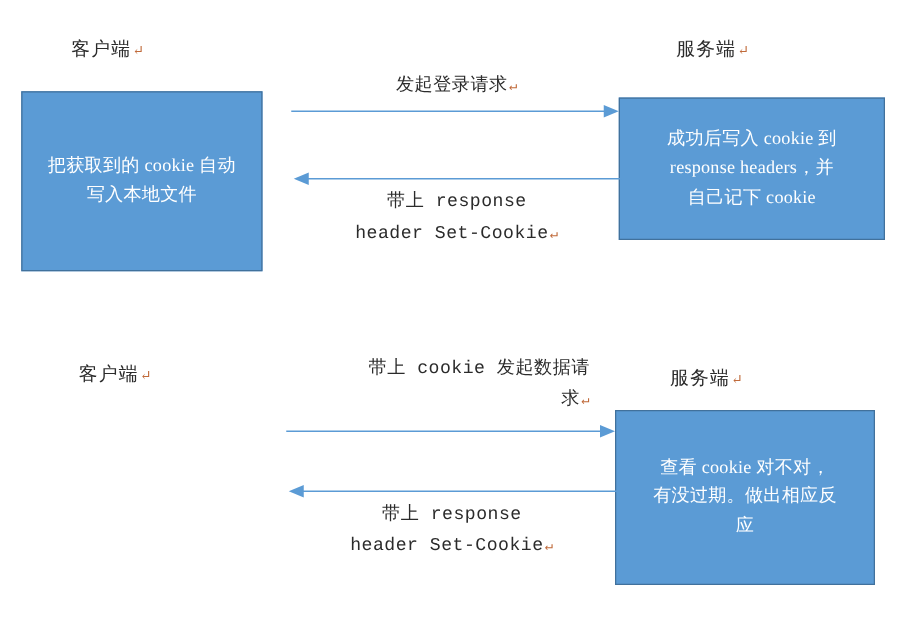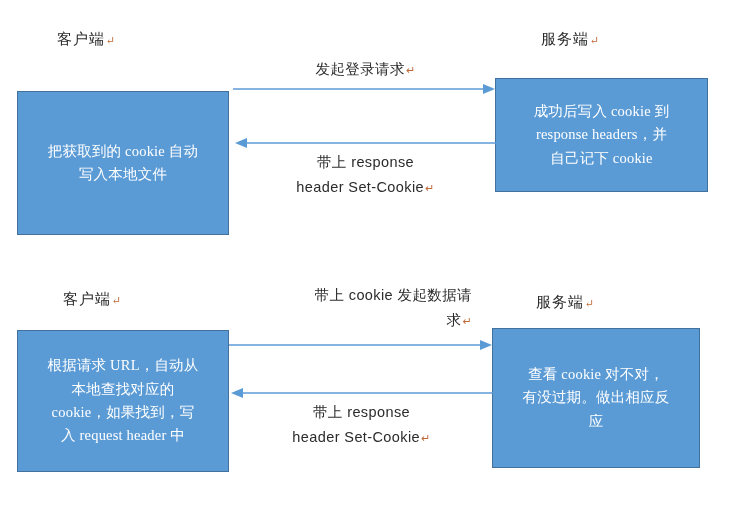--- a/index.html
+++ b/index.html
@@ -48,21 +48,21 @@
     font-size: 15px;
     color: #2b2b2b;
     text-align: left;
     white-space: nowrap;
     letter-spacing: 1px;
   }
 
   
   .edge-label {
     position: absolute;
-    font-family: Liberation Sans, sans-serif;
+    font-family: Liberation Mono, monospace;
     font-size: 14.5px;
     color: #2b2b2b;
     text-align: center;
     line-height: 1.75;
     white-space: pre-line;
     letter-spacing: 0.4px;
   }
 
   
   .connector {
@@ -84,21 +84,21 @@
 </style>
 </head>
 <body>
 
 <div id="canvas">
 
   <div class="heading" style="left:57px; top:30px; width:120px;"><span>客户端</span><span class="ret">↵</span></div>
 
   <div class="heading" style="left:541px; top:30px; width:120px;"><span>服务端</span><span class="ret">↵</span></div>
 
-  <div class="node" style="left:17px; top:73px; width:212px; height:144px;margin-top:18px;">
+  <div class="node" style="left:17px; top:73px; width:193px; height:144px;">
     <span class="node-text">把获取到的 cookie 自动
 写入本地文件</span>
   </div>
 
   <div class="node" style="left:495px; top:78px; width:213px; height:114px;">
     <span class="node-text">成功后写入 cookie 到
 response headers，并
 自己记下 cookie</span>
   </div>
 
@@ -118,26 +118,20 @@
     </svg>
   </div>
 
   <div class="edge-label" style="left:258px; top:150px; width:215px;"><span>带上 response
 header Set-Cookie</span><span class="ret">↵</span></div>
 
   <div class="heading" style="left:63px; top:290px; width:120px;"><span>客户端</span><span class="ret">↵</span></div>
 
   <div class="heading" style="left:536px; top:293px; width:120px;"><span>服务端</span><span class="ret">↵</span></div>
 
-  <div class="node" style="left:17px; top:330px; width:212px; height:142px;">
-    <span class="node-text">根据请求 URL，自动从
-本地查找对应的
-cookie，如果找到，写
-入 request header 中</span>
-  </div>
 
   <div class="node" style="left:492px; top:328px; width:208px; height:140px;">
     <span class="node-text">查看 cookie 对不对，
 有没过期。做出相应反
 应</span>
   </div>
 
   <div class="connector" style="left:229px; top:338px; width:265px; height:14px;">
     <svg width="265" height="14" viewBox="0 0 265 14">
       <line x1="0" y1="7" x2="253" y2="7" stroke="#5B9BD5" stroke-width="1.3"></line>

